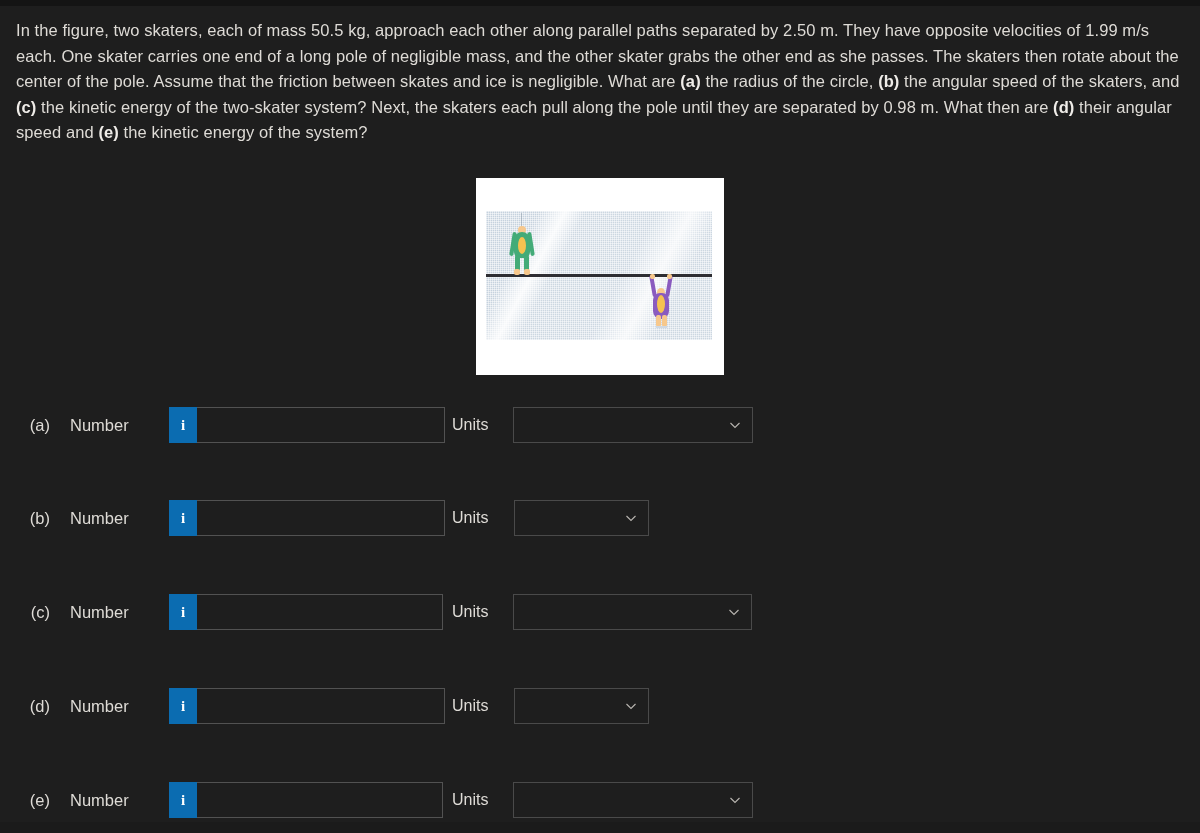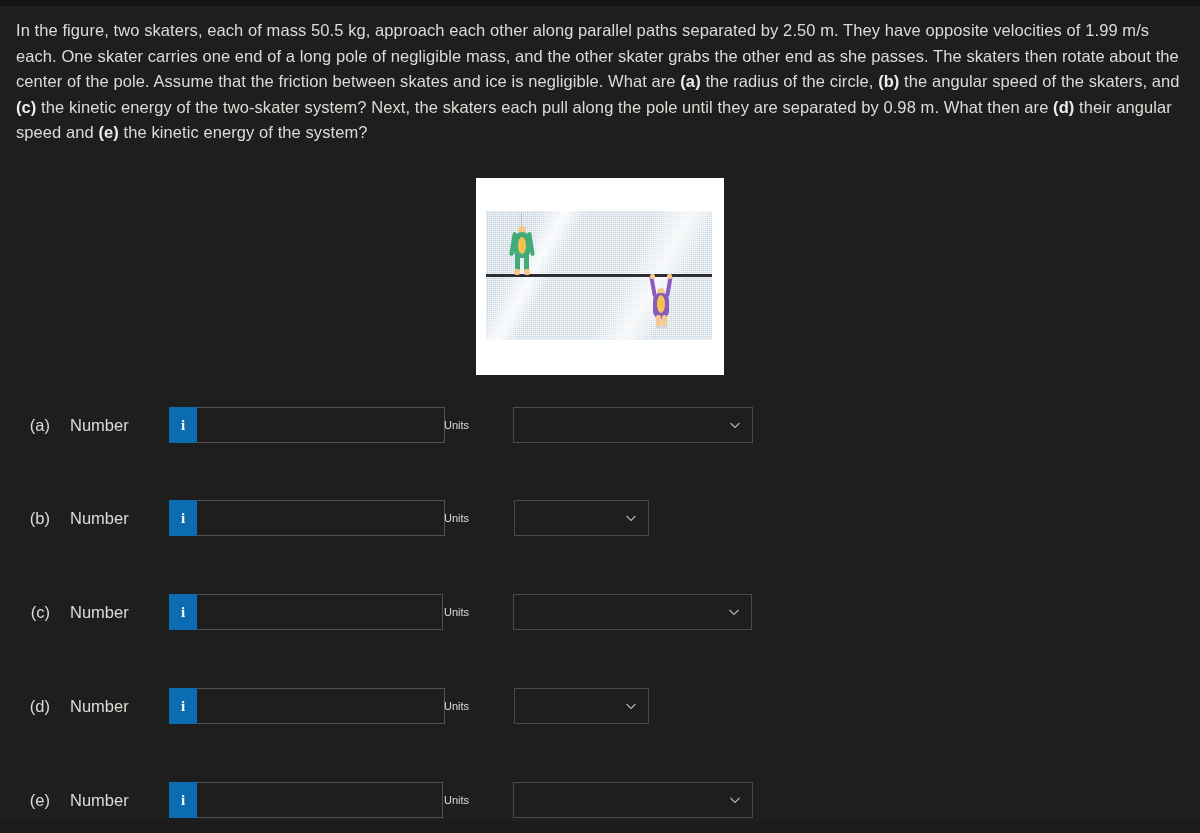--- a/index.html
+++ b/index.html
@@ -203,23 +203,23 @@
     border: 1px solid #525252;
     border-left: none;
     box-sizing: border-box;
     color: #e8e6e3;
     font-size: 15px;
     padding: 0 8px;
     outline: none;
     font-family: "Liberation Sans", sans-serif;
   }
   .units-label {
-    font-size: 11px;
+    font-size: 16px;
     color: #dedbd6;
-    margin-left: 4px;
+    margin-left: 12px;
     margin-right: 10px;
     white-space: nowrap;
   }
   .units-select {
     height: 36px;
     background: #1e1e1e;
     border: 1px solid #4a4a4a;
     box-sizing: border-box;
     position: relative;
   }

